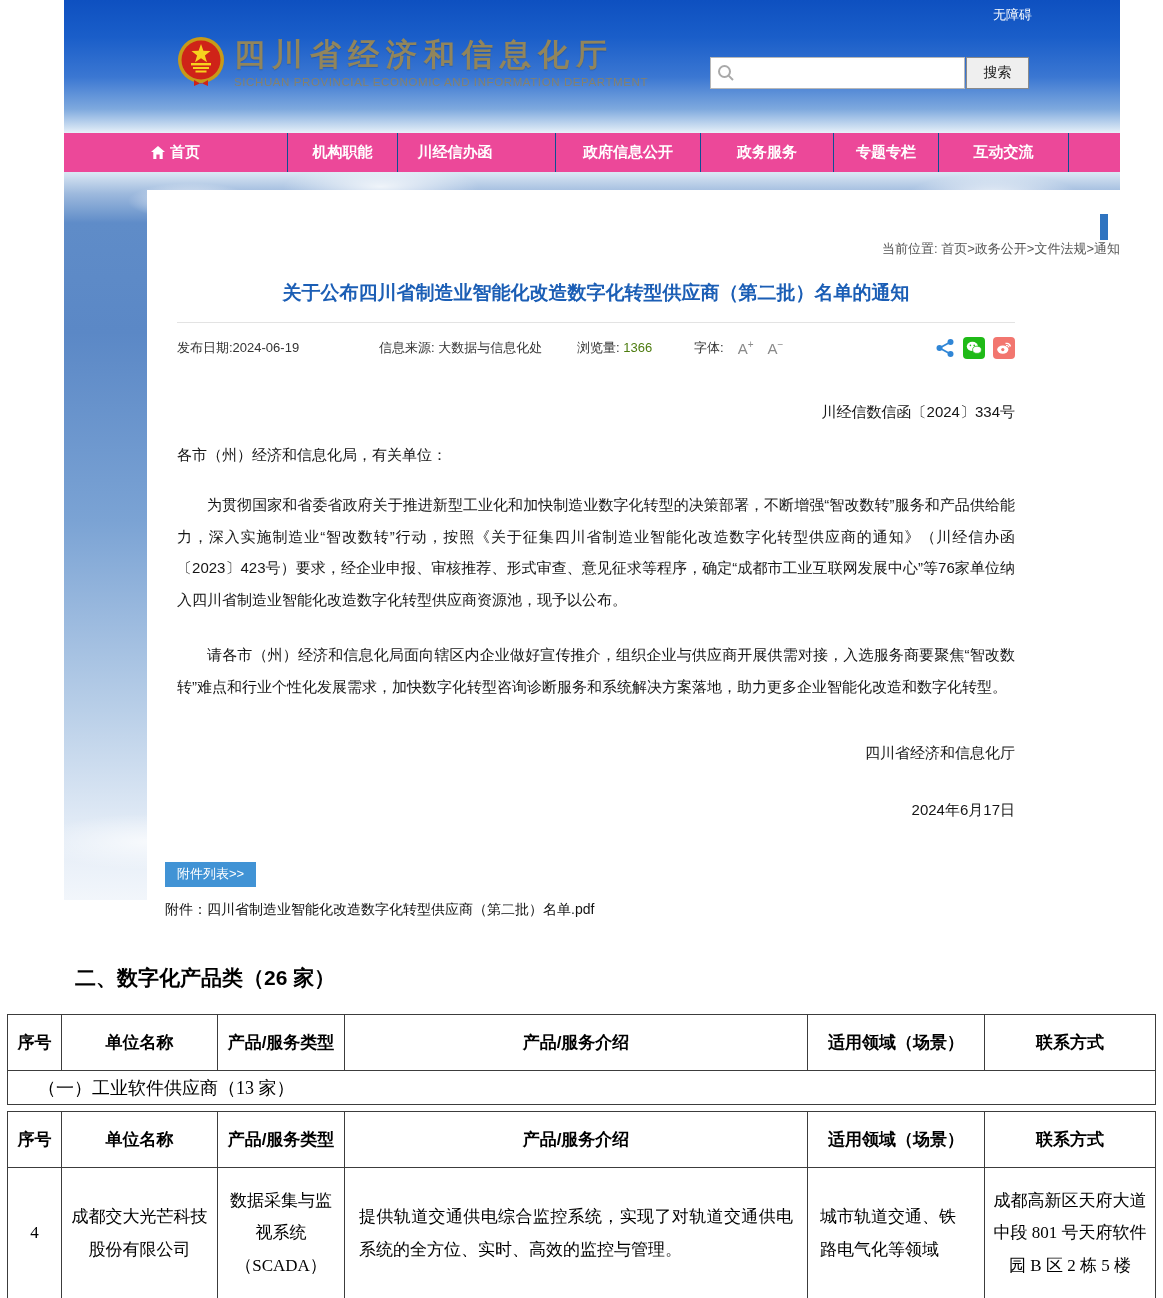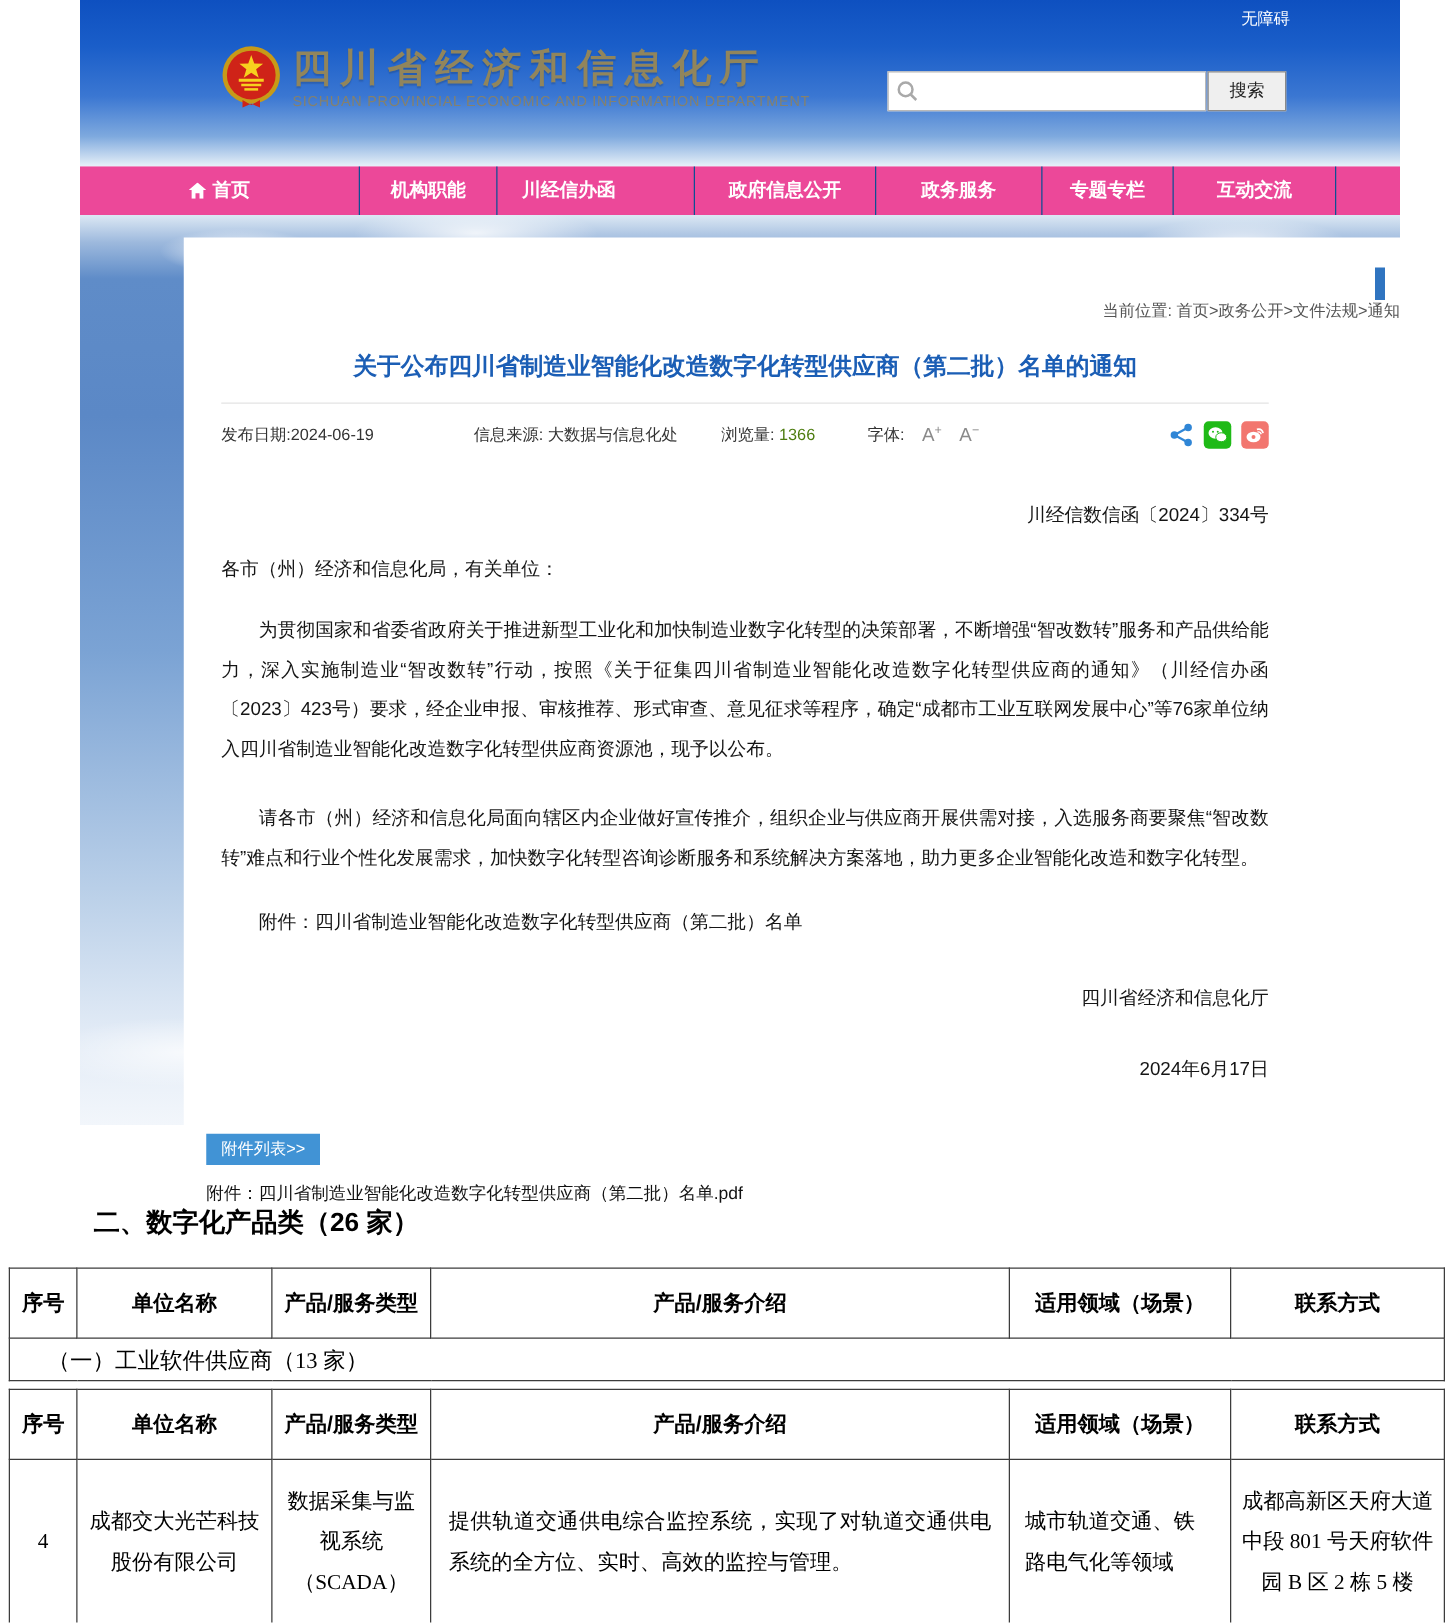--- a/index.html
+++ b/index.html
@@ -206,21 +206,20 @@
             </svg>
           </span>
         </span>
       </div>
 
       <div class="doc">
         <div class="doc-number">川经信数信函〔2024〕334号</div>
         <div class="salutation">各市（州）经济和信息化局，有关单位：</div>
         <div class="para">为贯彻国家和省委省政府关于推进新型工业化和加快制造业数字化转型的决策部署，不断增强“智改数转”服务和产品供给能力，深入实施制造业“智改数转”行动，按照《关于征集四川省制造业智能化改造数字化转型供应商的通知》（川经信办函〔2023〕423号）要求，经企业申报、审核推荐、形式审查、意见征求等程序，确定“成都市工业互联网发展中心”等76家单位纳入四川省制造业智能化改造数字化转型供应商资源池，现予以公布。</div>
         <div class="para">请各市（州）经济和信息化局面向辖区内企业做好宣传推介，组织企业与供应商开展供需对接，入选服务商要聚焦“智改数转”难点和行业个性化发展需求，加快数字化转型咨询诊断服务和系统解决方案落地，助力更多企业智能化改造和数字化转型。</div>
-        <div class="attach-line">附件：四川省制造业智能化改造数字化转型供应商（第二批）名单</div>
         <div class="signer">四川省经济和信息化厅</div>
         <div class="sign-date">2024年6月17日</div>
       </div>
 
       <div class="attach-btn">附件列表&gt;&gt;</div>
       <div class="attach-pdf">
         <span>附件：四川省制造业智能化改造数字化转型供应商（第二批）名单.pdf</span>
       </div>
 
     </div>

